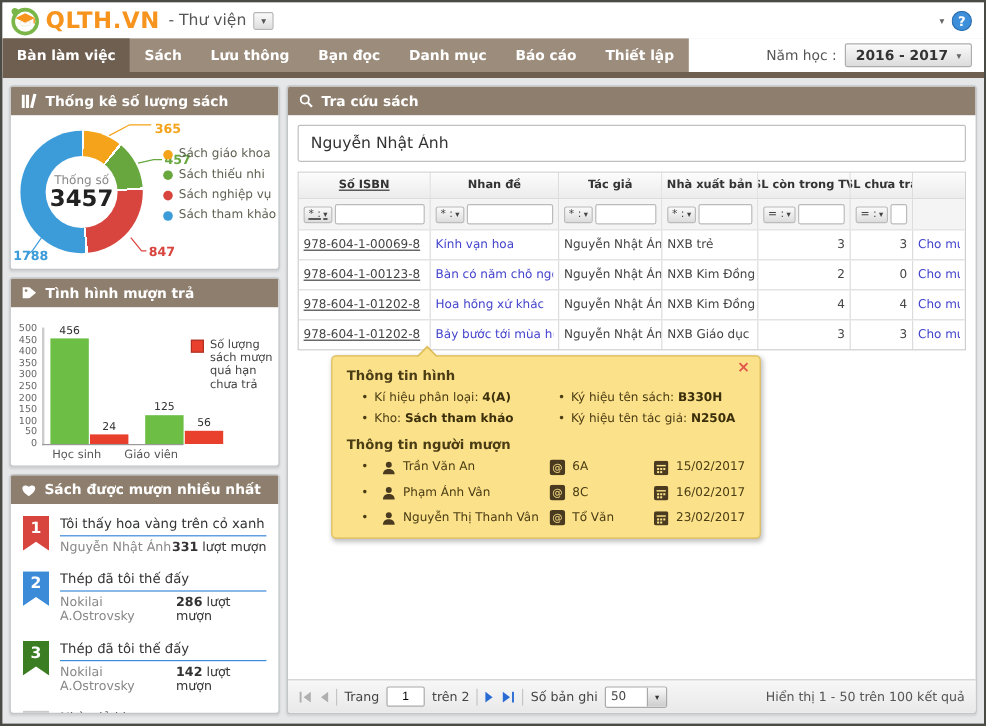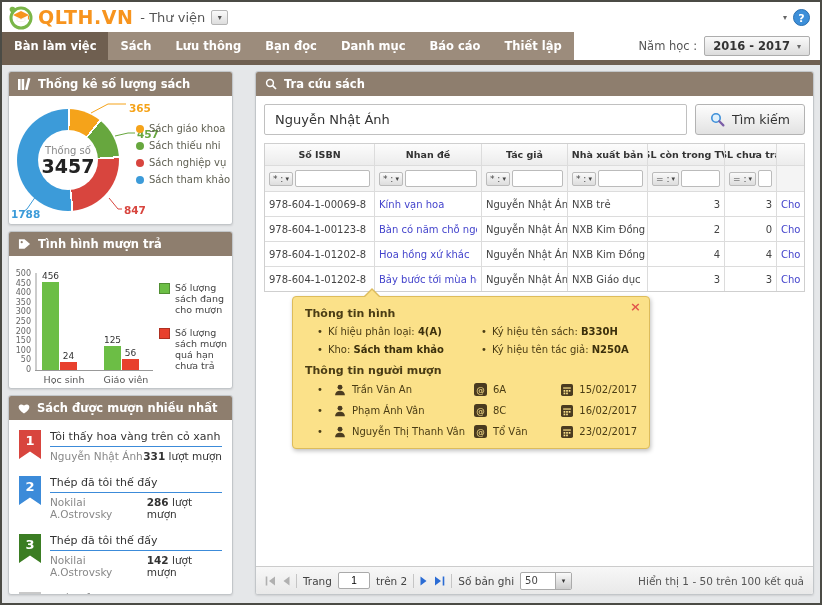--- a/index.html
+++ b/index.html
@@ -25,21 +25,21 @@
          cursor:pointer; white-space:nowrap; }
   .tab.active { background:#6f5f50; }
   .year-area { margin-left:auto; display:flex; align-items:center; gap:7px; padding-right:10px; }
   .year-label { font-size:11.5px; color:#555; }
   .year-btn { display:flex; align-items:center; gap:7px; padding:2px 8px; font-size:11.5px; font-weight:bold;
               color:#333; border:1px solid #adadad; border-radius:2px;
               background:linear-gradient(#fafafa,#dcdcdc); cursor:pointer; }
   .navstrip { height:5px; background:#6f5f50; }
 
   
-  .content { display:flex; gap:22px; padding:6px; height:536px; }
+  .content { display:flex; gap:6px; padding:6px; height:536px; }
   .sidebar { width:225px; display:flex; flex-direction:column; gap:6px; }
   .main { flex:1; min-width:0; }
   .panel { background:#fff; border:1px solid #c2c6c9; border-radius:3px;
            box-shadow:0 1px 2px rgba(0,0,0,.10); display:flex; flex-direction:column; overflow:hidden; }
   .panel-h { background:#8e7e6e; color:#fff; font-size:11.5px; font-weight:bold; min-height:24px;
              display:flex; align-items:center; gap:7px; padding:0 9px; flex:0 0 24px; }
 
   
   .stats-body { position:relative; height:128px; }
   .donut { position:absolute; left:8px; top:13px; width:102px; height:102px; border-radius:50%; }
@@ -55,21 +55,21 @@
   .donut-legend { position:absolute; left:127px; top:27px; display:flex; flex-direction:column; gap:6px; }
   .dl-item { display:flex; align-items:center; gap:5px; font-size:10px; color:#5f5f52; white-space:nowrap; }
   .dot { width:8px; height:8px; border-radius:50%; flex:0 0 8px; }
 
   
   .borrow-body { position:relative; height:132px; }
   .yt { position:absolute; left:0; width:22px; text-align:right; font-size:8px; color:#666; line-height:8px; }
   .axis { position:absolute; left:26px; bottom:17px; width:2px; height:98px; background:#ccc; }
   .baseline { position:absolute; left:26px; bottom:17px; width:118px; height:1px; background:#999; }
   .bgroup { position:absolute; bottom:18px; display:flex; align-items:flex-end; gap:1px; }
-  .bbar { width:17px; position:relative; }
+  .bbar { width:32px; position:relative; }
   .bval { position:absolute; top:-11px; left:50%; transform:translateX(-50%); font-size:9px; color:#333; }
   .xlab { position:absolute; bottom:3px; font-size:9.5px; color:#555; text-align:center; width:60px; }
   .bar-legend { position:absolute; left:150px; top:26px; display:flex; flex-direction:column; gap:12px; }
   .bl-item { display:flex; gap:5px; font-size:9.5px; color:#444; line-height:11px; }
   .bl-sq { width:11px; height:11px; flex:0 0 11px; border:1px solid rgba(0,0,0,.25); margin-top:1px; }
 
   
   .top-body { flex:1; padding:9px 10px 4px 10px; }
   .book { position:relative; padding-left:31px; margin-bottom:13px; }
   .ribbon { position:absolute; left:0; top:1px; width:22px; height:29px; color:#fff; font-size:13px;
@@ -86,21 +86,21 @@
                   padding:0 10px; color:#333; font-family:inherit; }
   .search-btn { width:110px; height:31px; display:flex; align-items:center; justify-content:center; gap:7px;
                 background:linear-gradient(#fdfdfd,#e2e2e2); border:1px solid #b3b3b3; border-radius:3px;
                 font-size:12.5px; color:#333; cursor:pointer; font-family:inherit; }
   .tbl { margin:0 8px; border:1px solid #cfcfcf; }
   .trow { display:flex; border-bottom:1px solid #dcdcdc; }
   .trow:last-child { border-bottom:none; }
   .tc { padding:0 4px; border-right:1px solid #dcdcdc; overflow:hidden; white-space:nowrap;
         display:flex; align-items:center; }
   .tc:last-child { border-right:none; }
-  .c0{width:110px;} .c1{width:107px;} .c2{width:86px;} .c3{width:80px;}
+  .c0{width:110px;text-decoration:underline;} .c1{width:107px;} .c2{width:86px;} .c3{width:80px;}
   .c4{width:77px; justify-content:flex-end;} .c5{width:52px; justify-content:flex-end;} .c6{flex:1;}
   .thead .tc { height:21px; font-size:9.5px; font-weight:bold; color:#333; justify-content:center;
                background:linear-gradient(#fcfcfc,#ececec); }
   .tfilter .tc { height:25px; background:#f4f4f4; gap:2px; justify-content:flex-start; }
   .fop { display:flex; align-items:center; gap:2px; font-size:9px; color:#444; border:1px solid #bbb;
          background:linear-gradient(#fafafa,#ddd); border-radius:2px; padding:1px 3px; cursor:pointer; }
   .fin { flex:1; min-width:10px; height:17px; border:1px solid #bbb; border-radius:2px; font-size:10px; padding:0 2px; }
   .tdata .tc { height:24px; font-size:10px; color:#444; }
   a.lnk { color:#4444cc; text-decoration:none; cursor:pointer; overflow:hidden; white-space:nowrap; }
 
@@ -266,36 +266,32 @@
           <div id="bar-plot">
               <div class="bgroup" style="left: 33px;">
                 <div class="bbar" style="background: rgb(108, 190, 69); height: 87.552px;">
                   <span class="bval">456</span>
                 </div>
                 <div class="bbar" style="background: rgb(232, 64, 45); height: 8px;">
                   <span class="bval">24</span>
                 </div>
               </div>
               <div class="xlab" style="left: 25px;">Học sinh</div>
-              <div class="bgroup" style="left: 95px; justify-content: space-between;">
+              <div class="bgroup" style="left: 112px; justify-content: space-between;">
                 <div class="bbar" style="background: rgb(108, 190, 69); height: 24px;">
                   <span class="bval">125</span>
                 </div>
                 <div class="bbar" style="background: rgb(232, 64, 45); height: 10.752px;">
                   <span class="bval">56</span>
                 </div>
               </div>
               <div class="xlab" style="left: 87px;">Giáo viên</div>
             </div>
           <div class="bar-legend">
               <div class="bl-item">
-    <span class="bl-sq" style="background: rgb(108, 190, 69);"></span>
-    <span class="lab">Số lượng sách đang cho mượn</span>
-  </div>
-              <div class="bl-item">
     <span class="bl-sq" style="background: rgb(232, 64, 45);"></span>
     <span class="lab">Số lượng sách mượn quá hạn chưa trả</span>
   </div>
             </div>
         </div>
       </div>
 
       <div class="panel" style="flex:1">
         <div class="panel-h">
           <svg width="12" height="11" viewBox="0 0 12 11">
@@ -342,27 +338,20 @@
         <div class="panel-h">
           <svg width="12" height="12" viewBox="0 0 12 12">
             <circle cx="5" cy="5" r="3.4" fill="none" stroke="#fff" stroke-width="1.5"></circle>
             <path d="M7.6 7.6 L11 11" stroke="#fff" stroke-width="1.7"></path>
           </svg>
           <span>Tra cứu sách</span>
         </div>
 
         <div class="search-row">
           <input class="search-input" value="Nguyễn Nhật Ánh" style="">
-          <button class="search-btn">
-            <svg width="15" height="15" viewBox="0 0 15 15">
-              <circle cx="6" cy="6" r="4.2" fill="#dff0fb" stroke="#3d8fd9" stroke-width="1.6"></circle>
-              <path d="M9.3 9.3 L13.4 13.4" stroke="#7b5ea7" stroke-width="2.2" stroke-linecap="round"></path>
-            </svg>
-            <span>Tìm kiếm</span>
-          </button>
         </div>
 
         <div class="tbl">
           <div class="trow thead" id="thead">
               <span class="tc c0">Số ISBN</span>
               <span class="tc c1">Nhan đề</span>
               <span class="tc c2">Tác giả</span>
               <span class="tc c3">Nhà xuất bản</span>
               <span class="tc c4">SL còn trong TV</span>
               <span class="tc c5">SL chưa trả</span>

